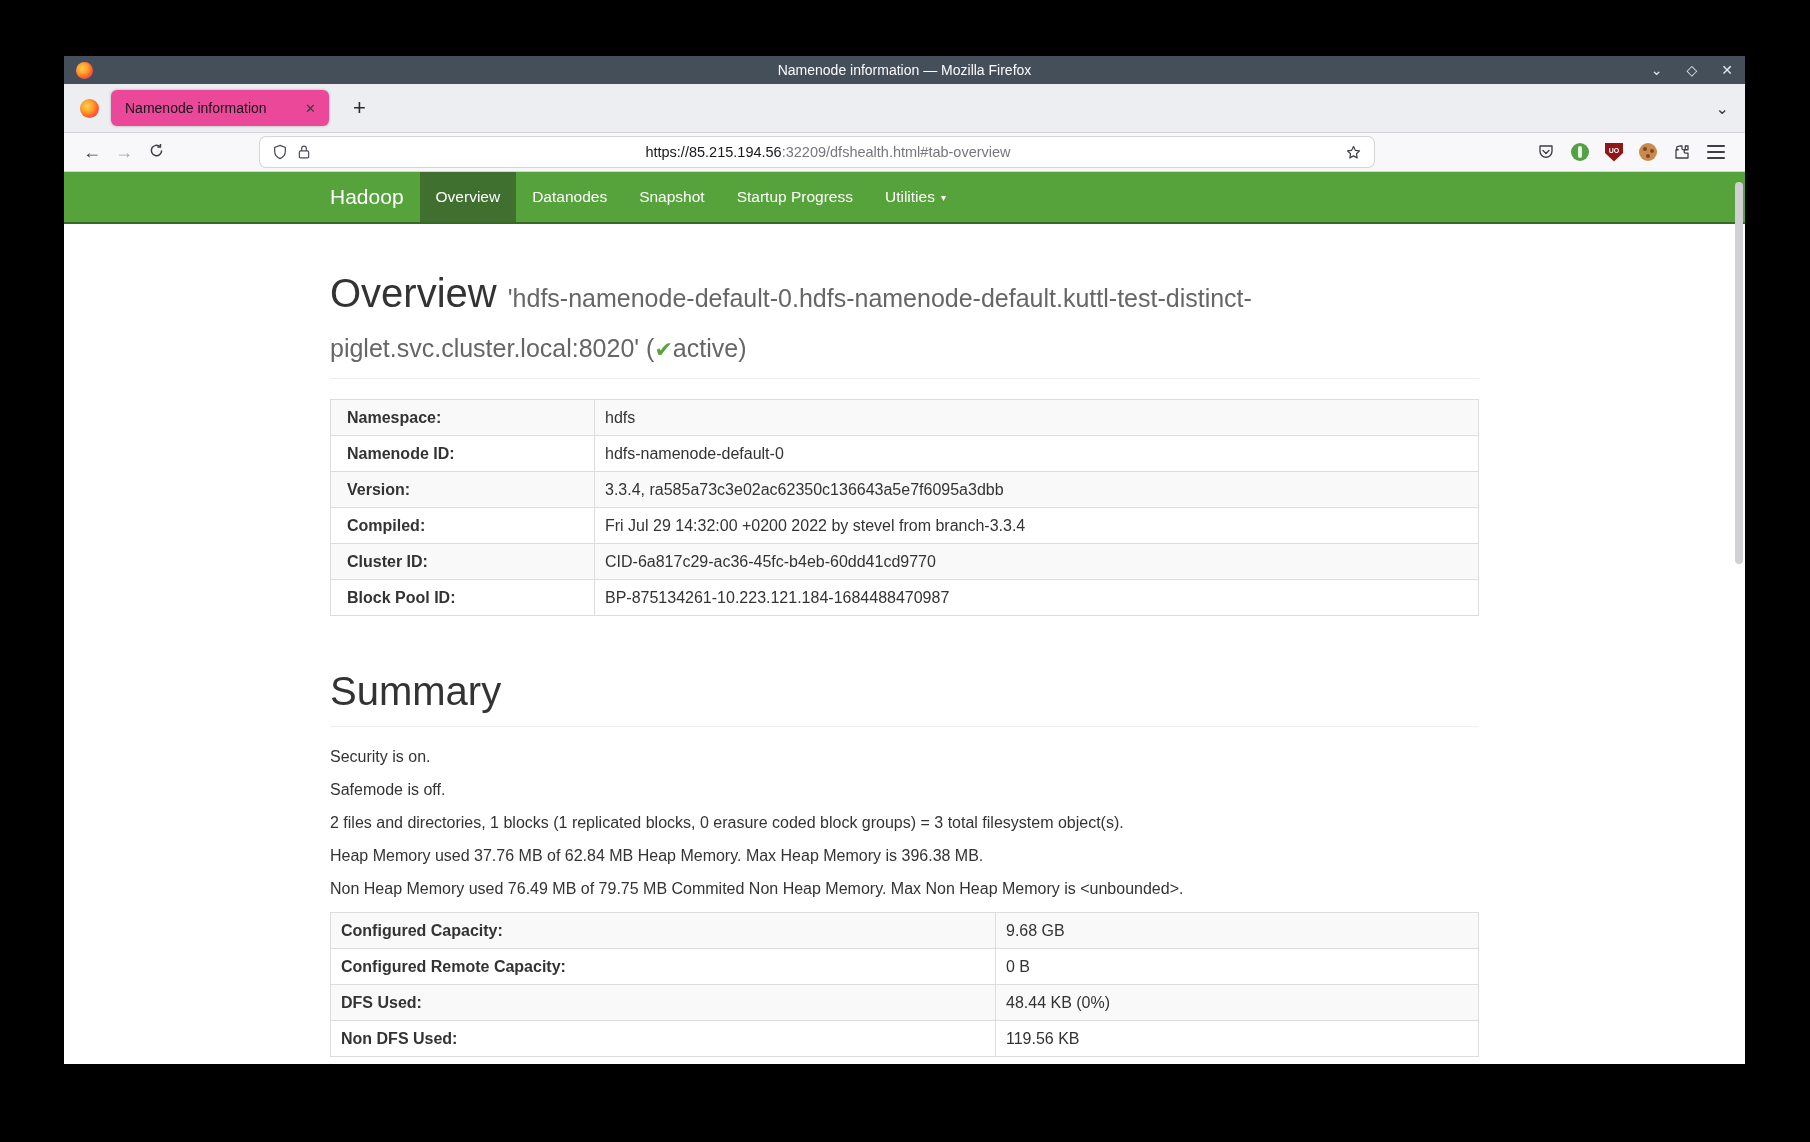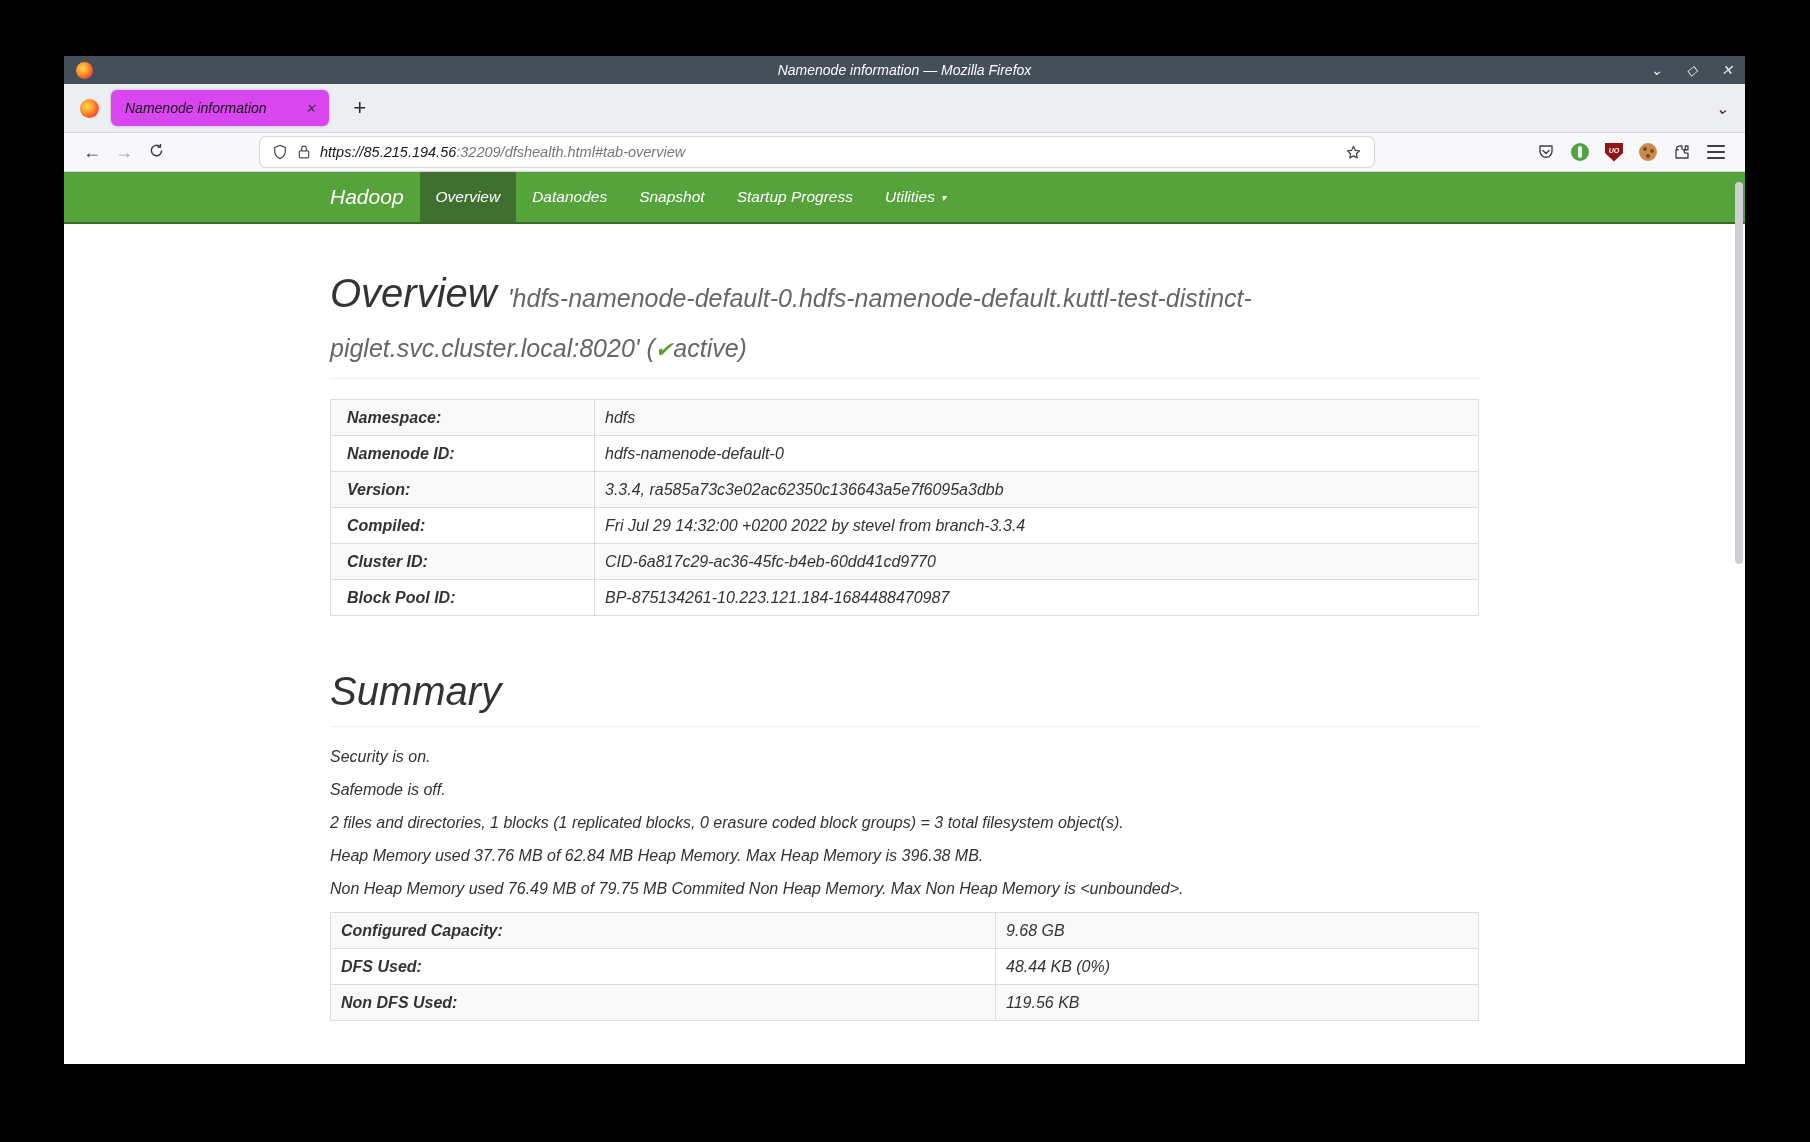--- a/index.html
+++ b/index.html
@@ -1,48 +1,48 @@
 <!DOCTYPE html>
 <html><head>
 <meta charset="utf-8">
 <style>
   html,body{margin:0;padding:0;background:#000;}
   *{box-sizing:border-box;font-family:"Liberation Sans",sans-serif;}
-  .screen{position:relative;width:1810px;height:1142px;background:#000;overflow:hidden;font-style:italic;}
+  .screen{position:relative;width:1810px;height:1142px;background:#000;overflow:hidden;}
   .window{position:absolute;left:64px;top:56px;width:1681px;height:1008px;background:#fff;
           display:flex;flex-direction:column;overflow:hidden;}
 
   
   .titlebar{flex:0 0 28px;background:#454f5a;display:flex;align-items:center;
             padding:0 12px;position:relative;}
   .tb-title{position:absolute;left:0;right:0;text-align:center;font-size:14px;color:#fbfbfe;}
   .ff-logo{width:17px;height:17px;border-radius:50%;
            background:radial-gradient(circle at 38% 38%, #ffd54a 0%, #ff9a2a 38%, #ff5e2a 62%, #d83a7d 88%, #8a2be2 100%);
            z-index:1;}
   .win-controls{margin-left:auto;display:flex;gap:24px;color:#e8eaed;font-size:14px;z-index:1;align-items:center;}
   .win-controls span{cursor:default;line-height:1;}
 
   
   .tabbar{flex:0 0 48px;background:#eceef2;display:flex;align-items:center;padding:0 10px;position:relative;}
   .ff-logo-sm{width:19px;height:19px;border-radius:50%;margin:0 12px 0 6px;
            background:radial-gradient(circle at 38% 38%, #ffd54a 0%, #ff9a2a 38%, #ff5e2a 62%, #d83a7d 88%, #8a2be2 100%);}
-  .tab{height:36px;width:218px;background:#d946ef;border-radius:6px;box-shadow:0 0 3px rgba(0,0,0,.28);
+  .tab{height:36px;width:218px;background:#ec4899;border-radius:6px;box-shadow:0 0 3px rgba(0,0,0,.28);
        display:flex;align-items:center;padding:0 8px 0 14px;}
   .tab-label{flex:1;font-size:14px;color:#15141a;white-space:nowrap;overflow:hidden;}
   .tab-close{font-size:13px;color:#3a3a40;padding:2px 5px;border-radius:3px;}
   .newtab-btn{font-size:22px;color:#2b2b33;margin-left:18px;line-height:1;padding:0 6px;}
   .tab-overflow{position:absolute;right:16px;color:#3a3a40;font-size:16px;}
 
   
   .toolbar{flex:0 0 40px;background:#f8f8fa;border-top:1px solid #d4d4d8;border-bottom:1px solid #d4d4d8;
            display:flex;align-items:center;padding:0 12px;}
   .nav-btn{width:32px;text-align:center;font-size:18px;color:#3e3e44;line-height:1;}
   .nav-btn.disabled{color:#a5a5ad;}
   .urlbar{margin-left:88px;width:1114px;height:30px;background:#fff;border-radius:6px;
-          box-shadow:0 0 0 1px rgba(0,0,0,.14);display:flex;align-items:center;padding:0 12px;gap:9px;}
+          box-shadow:0 0 0 1px rgba(0,0,0,.14);display:flex;align-items:center;padding:0 12px;gap:9px;text-align:center;}
   .urlbar svg{flex:0 0 auto;}
   .url-text{flex:1;font-size:14.5px;color:#76767e;white-space:nowrap;overflow:hidden;}
   .url-text .host{color:#17171c;}
   .url-text .scheme{color:#17171c;}
   .ext-icons{margin-left:auto;display:flex;align-items:center;gap:16px;padding-right:8px;}
   .icon-circle-green{width:18px;height:18px;border-radius:50%;background:#53a045;position:relative;}
   .icon-circle-green::after{content:"";position:absolute;left:7px;top:3px;width:4px;height:12px;background:#eaf3ea;border-radius:2px;}
   .icon-shield-red{width:18px;height:19px;background:#8f1717;
       clip-path:polygon(0 0,100% 0,100% 55%,50% 100%,0 55%);
       color:#fff;font-size:7px;font-weight:bold;text-align:center;line-height:15px;}
@@ -204,20 +204,24 @@
         <p>Heap Memory used 37.76 MB of 62.84 MB Heap Memory. Max Heap Memory is 396.38 MB.</p>
         <p>Non Heap Memory used 76.49 MB of 79.75 MB Commited Non Heap Memory. Max Non Heap Memory is &lt;unbounded&gt;.</p>
 
         <table class="cap-table">
           <tbody>
             <tr>
                 <td class="lbl">Configured Capacity:</td>
                 <td>9.68 GB</td>
               </tr>
             <tr>
+                <td class="lbl">Configured Remote Capacity:</td>
+                <td>0 B</td>
+              </tr>
+            <tr>
                 <td class="lbl">DFS Used:</td>
                 <td>48.44 KB (0%)</td>
               </tr>
             <tr>
                 <td class="lbl">Non DFS Used:</td>
                 <td>119.56 KB</td>
               </tr>
           </tbody>
         </table>
       </div>

